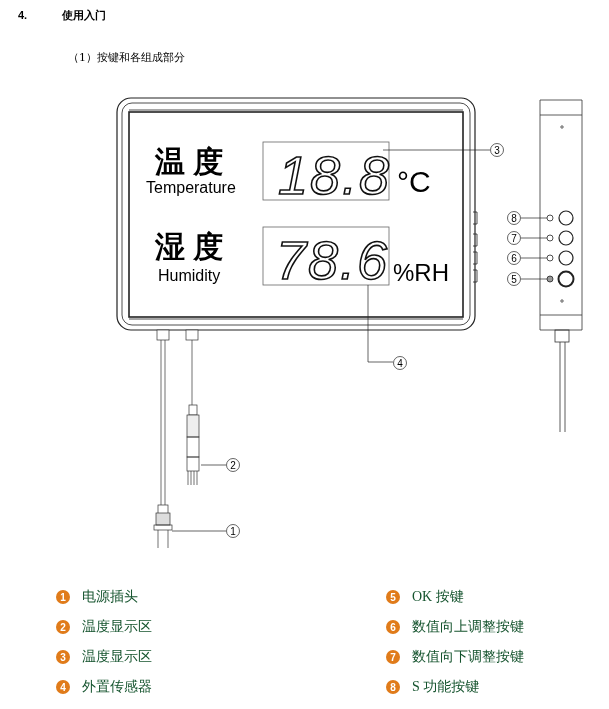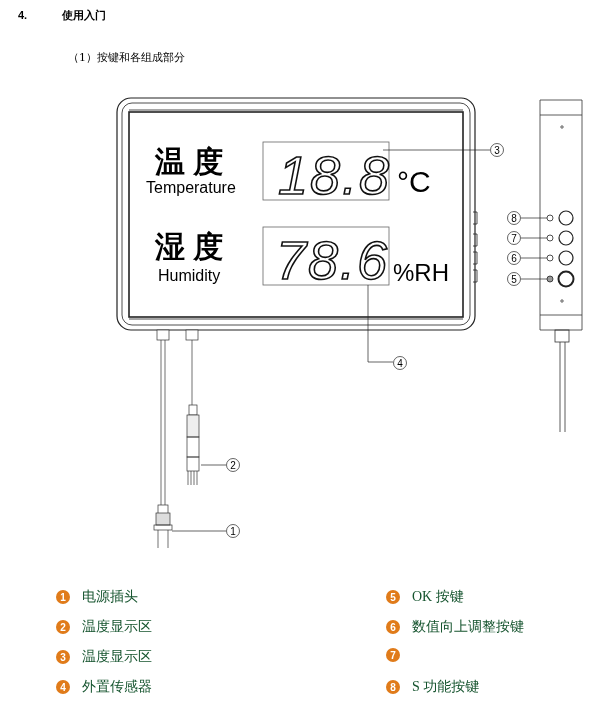--- a/index.html
+++ b/index.html
@@ -143,18 +143,19 @@
   <div class="legend-item" style="left:386px;top:588px">
       <span class="badge">5</span>
       <span class="legend-text">OK 按键</span>
     </div>
   <div class="legend-item" style="left:386px;top:618px">
       <span class="badge">6</span>
       <span class="legend-text">数值向上调整按键</span>
     </div>
   <div class="legend-item" style="left:386px;top:648px">
       <span class="badge">7</span>
+      <span class="legend-text">数值向下调整按键</span>
     </div>
   <div class="legend-item" style="left:386px;top:678px">
       <span class="badge">8</span>
       <span class="legend-text">S 功能按键</span>
     </div>
 </div>
 
 </body></html>

